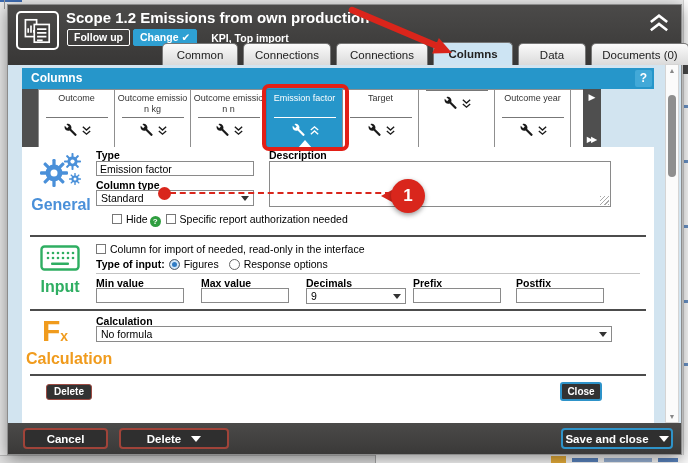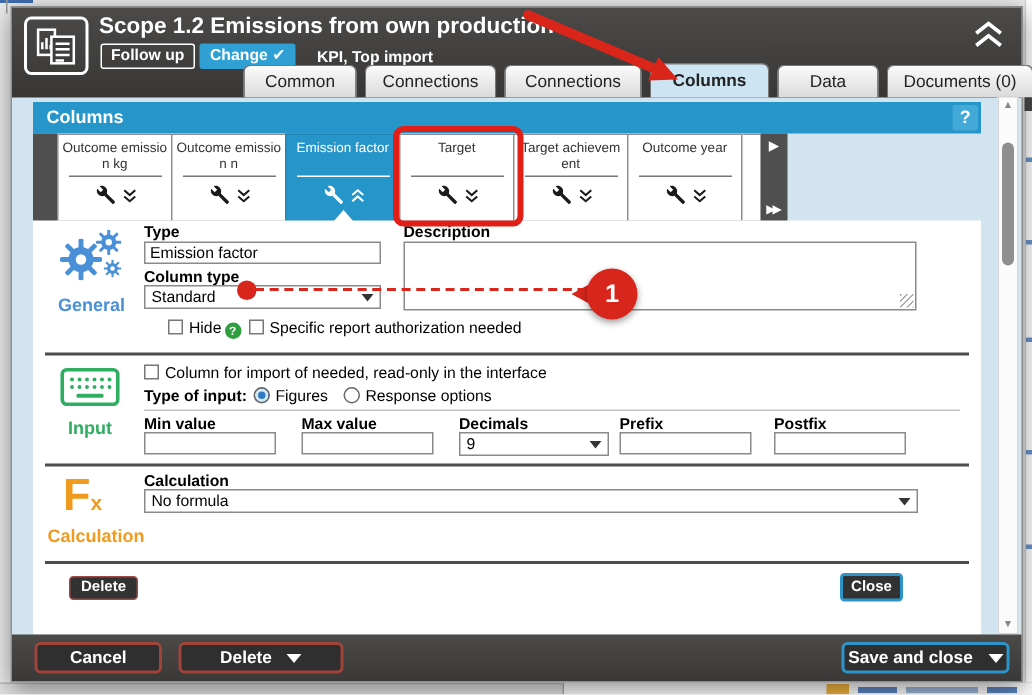--- a/index.html
+++ b/index.html
@@ -65,21 +65,21 @@
                  border-left:7px solid transparent; border-right:7px solid transparent; border-bottom:8px solid #fff; }
   .strip-gap { width:12px; background:#fff; border-top:1px solid #8f8f8f; border-bottom:1px solid #8f8f8f; }
   .arrow-panel { width:18px; background:#4f4f4f; color:#fff; display:flex; flex-direction:column;
                  justify-content:space-between; align-items:center; padding:4px 0; cursor:pointer; }
   .ap-one { font-size:9px; line-height:9px; }
   .ap-two { font-size:8px; letter-spacing:-2px; line-height:9px; padding-right:2px; }
 
   .panel-body { position:absolute; left:14px; top:142px; width:632px; height:276px; background:#fff; font-size:10.5px; }
   .sep { position:absolute; left:8px; right:8px; border-top:2px solid #4c4c4c; }
   .sep-light { position:absolute; border-top:1px solid #c3c3c3; }
-  .sec-label { position:absolute; text-align:center; font-weight:bold; font-size:12px; }
+  .sec-label { position:absolute; text-align:center; font-weight:bold; font-size:16px; }
   .flabel { position:absolute; font-weight:bold; font-size:10.5px; color:#000; white-space:nowrap; }
   .tin { position:absolute; height:15px; background:#fff; border:1px solid #8a8a8a; font-size:10.5px;
          padding:0 3px; font-family:inherit; }
   .fsel { position:absolute; height:16px; line-height:14px; background:#fff; border:1px solid #8a8a8a;
           font-size:10.5px; padding:0 16px 0 4px; white-space:nowrap; overflow:hidden; cursor:pointer; }
   .fsel::after { content:''; position:absolute; right:4px; top:5px;
                  border-left:4px solid transparent; border-right:4px solid transparent; border-top:5px solid #333; }
   .tarea { position:absolute; background:#fff; border:1px solid #8a8a8a; }
   .grip { position:absolute; right:1px; bottom:1px; width:9px; height:9px;
           background:repeating-linear-gradient(135deg,#aaa 0 1px,transparent 1px 3px); }
@@ -230,20 +230,32 @@
 
     <div class="columns-bar">
       <span>Columns</span>
       <span class="help-btn">?</span>
     </div>
 
     <div class="colstrip">
       <div class="strip-dark"></div>
 
       <div class="coltab">
+        <div class="coltab-label">Outcome</div>
+        <div class="coltab-rule"></div>
+        <div class="coltab-icons">
+          <svg class="w">
+              <use href="#wrench" xlink:href="#wrench"></use>
+            </svg>
+          <svg class="c">
+              <use href="#dchev" xlink:href="#dchev"></use>
+            </svg>
+        </div>
+      </div>
+      <div class="coltab">
         <div class="coltab-label">Outcome emission kg</div>
         <div class="coltab-rule"></div>
         <div class="coltab-icons">
           <svg class="w">
               <use href="#wrench" xlink:href="#wrench"></use>
             </svg>
           <svg class="c">
               <use href="#dchev" xlink:href="#dchev"></use>
             </svg>
         </div>
@@ -279,21 +291,20 @@
         <div class="coltab-icons">
           <svg class="w">
               <use href="#wrench" xlink:href="#wrench"></use>
             </svg>
           <svg class="c">
               <use href="#dchev" xlink:href="#dchev"></use>
             </svg>
         </div>
       </div>
       <div class="coltab">
-        <div class="coltab-label">Target achievement</div>
         <div class="coltab-rule"></div>
         <div class="coltab-icons">
           <svg class="w">
               <use href="#wrench" xlink:href="#wrench"></use>
             </svg>
           <svg class="c">
               <use href="#dchev" xlink:href="#dchev"></use>
             </svg>
         </div>
       </div>

